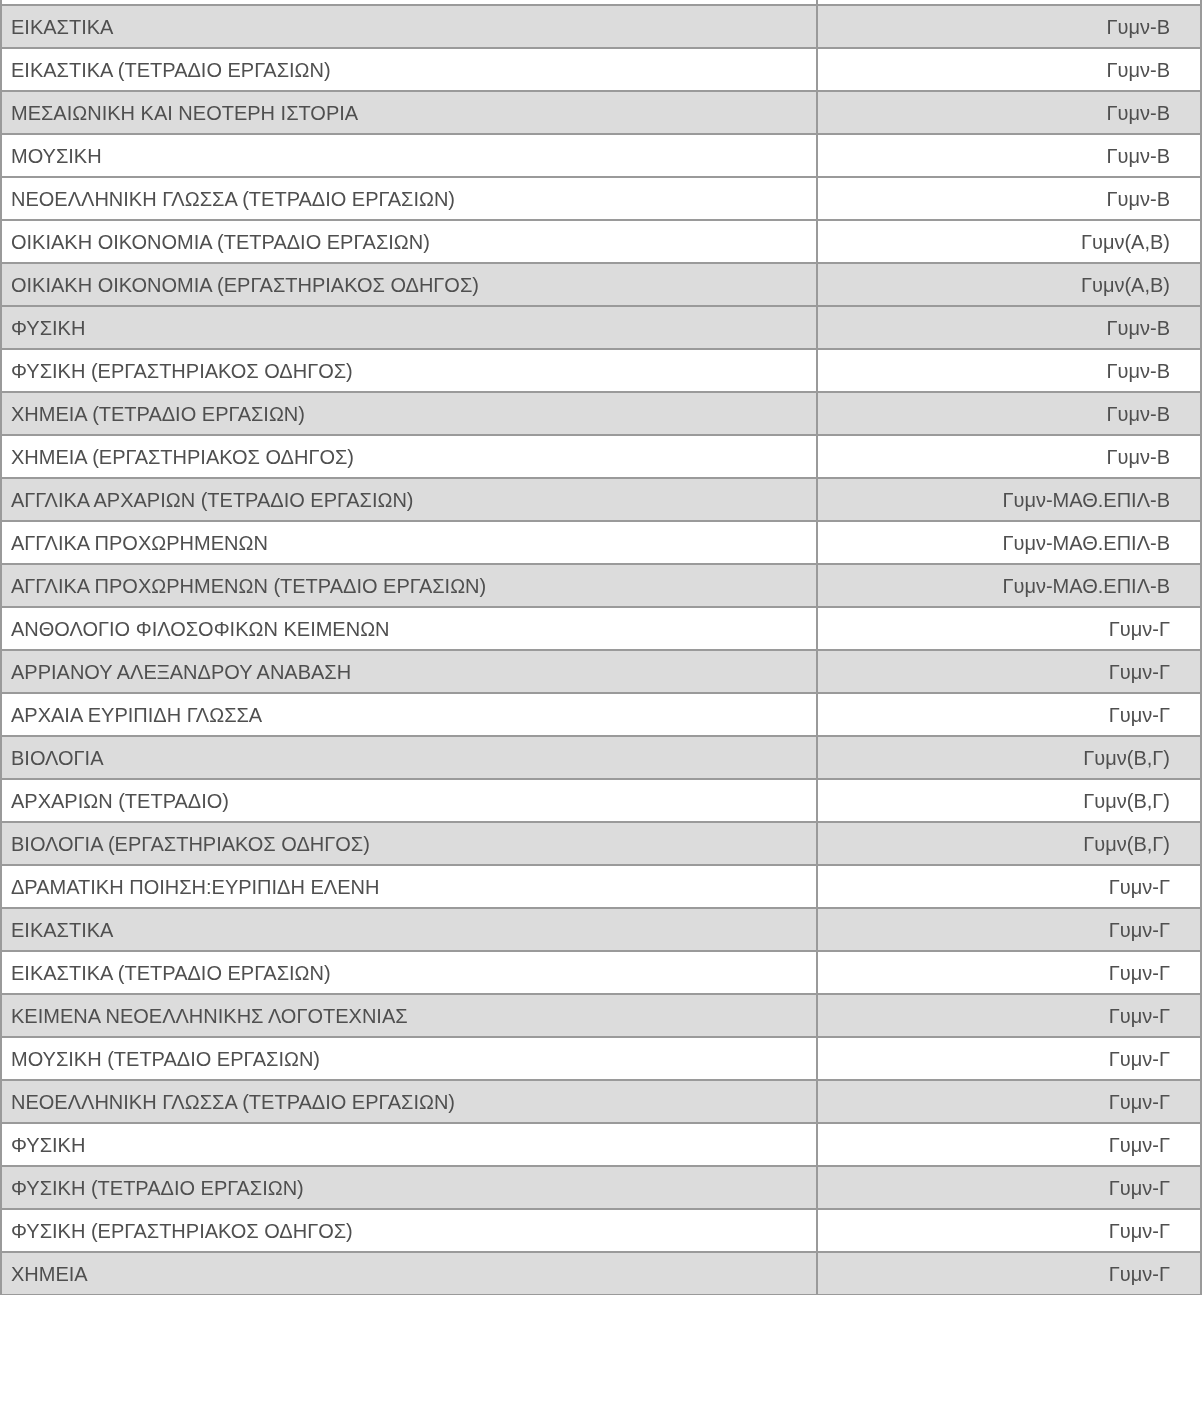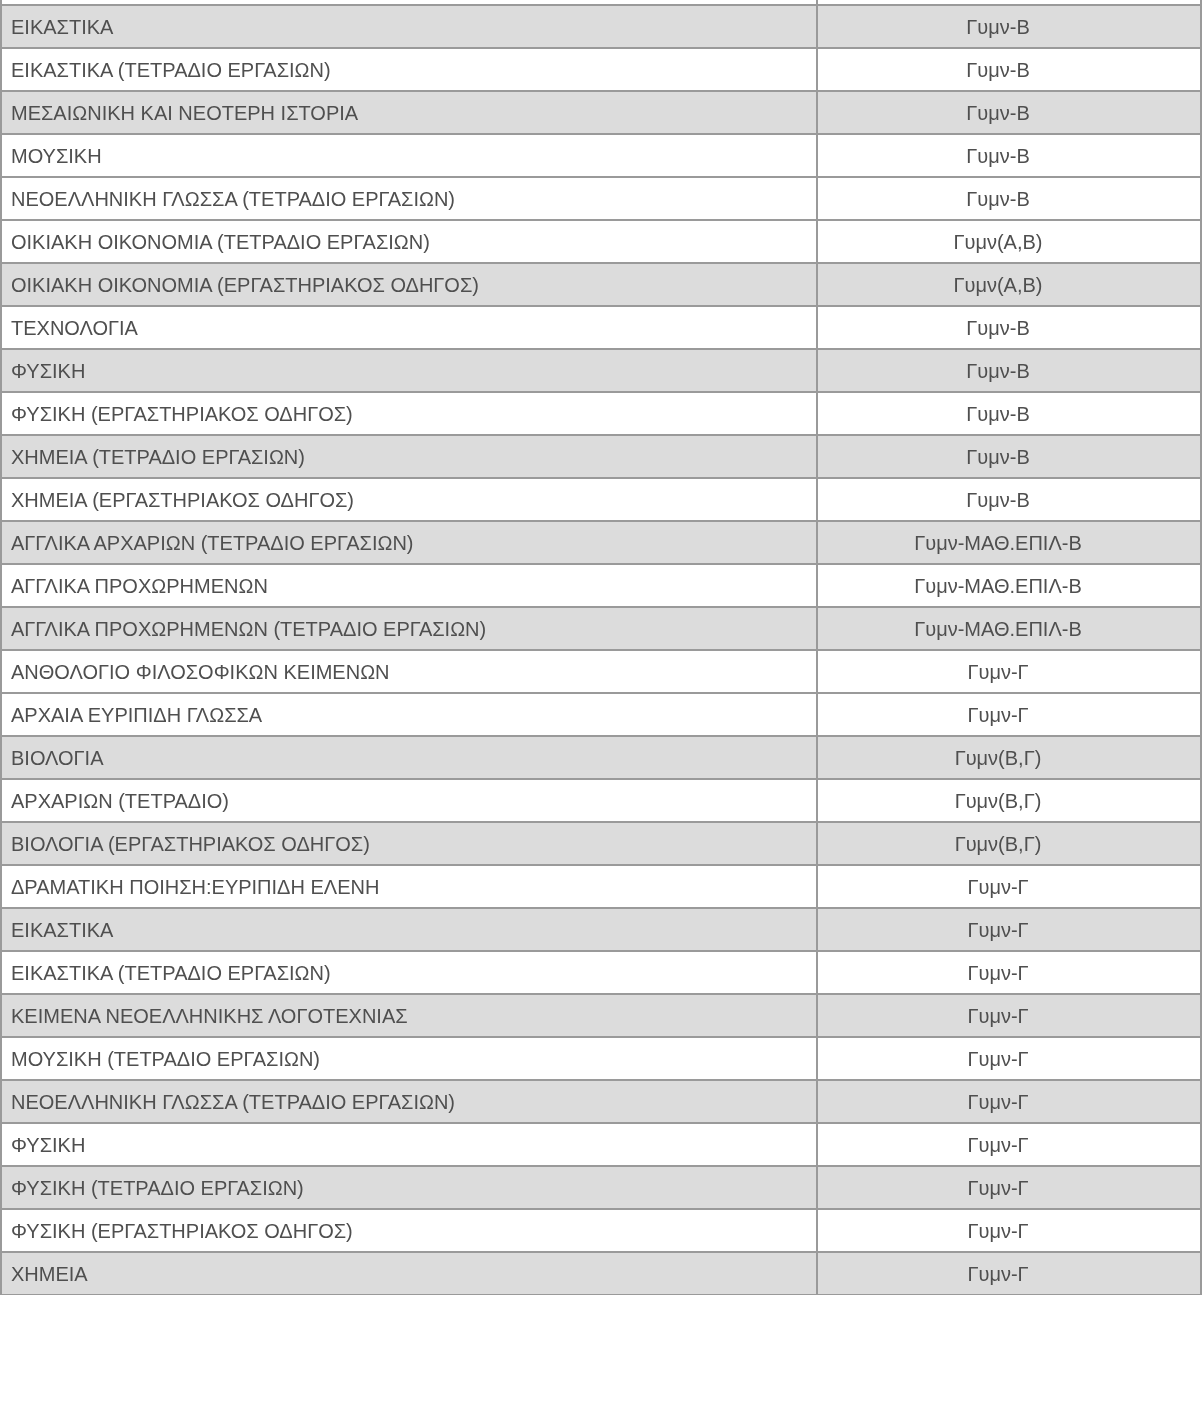--- a/index.html
+++ b/index.html
@@ -21,21 +21,21 @@
     height: 41px;
     border: 2px solid var(--border-color, #9a9a9a);
     color: var(--text-color, #4f4f4f);
     font-size: 20px;
     line-height: 1;
     white-space: nowrap;
     overflow: hidden;
     vertical-align: middle;
   }
   td.cell-title { text-align: left;  padding: 0 8px 0 9px; }
-  td.cell-grade { text-align: center; padding: 0 30px 0 8px; }
+  td.cell-grade { text-align: right; padding: 0 30px 0 8px; }
   tr.row-odd  td { background: var(--row-alt-bg, #dcdcdc); }
   tr.row-even td { background: var(--row-bg, #ffffff); }
 </style>
 </head>
 <body>
 
 <div class="viewport">
   <table class="books">
     <colgroup>
       <col style="width:816px">
@@ -67,24 +67,20 @@
           <td class="cell-grade">Γυμν-Β</td>
         </tr>
         <tr class="row-even">
           <td class="cell-title">ΟΙΚΙΑΚΗ ΟΙΚΟΝΟΜΙΑ (ΤΕΤΡΑΔΙΟ ΕΡΓΑΣΙΩΝ)</td>
           <td class="cell-grade">Γυμν(Α,Β)</td>
         </tr>
         <tr class="row-odd">
           <td class="cell-title">ΟΙΚΙΑΚΗ ΟΙΚΟΝΟΜΙΑ (ΕΡΓΑΣΤΗΡΙΑΚΟΣ ΟΔΗΓΟΣ)</td>
           <td class="cell-grade">Γυμν(Α,Β)</td>
         </tr>
-        <tr class="row-even">
-          <td class="cell-title">ΤΕΧΝΟΛΟΓΙΑ</td>
-          <td class="cell-grade">Γυμν-Β</td>
-        </tr>
         <tr class="row-odd">
           <td class="cell-title">ΦΥΣΙΚΗ</td>
           <td class="cell-grade">Γυμν-Β</td>
         </tr>
         <tr class="row-even">
           <td class="cell-title">ΦΥΣΙΚΗ (ΕΡΓΑΣΤΗΡΙΑΚΟΣ ΟΔΗΓΟΣ)</td>
           <td class="cell-grade">Γυμν-Β</td>
         </tr>
         <tr class="row-odd">
           <td class="cell-title">ΧΗΜΕΙΑ (ΤΕΤΡΑΔΙΟ ΕΡΓΑΣΙΩΝ)</td>
@@ -101,20 +97,24 @@
         <tr class="row-even">
           <td class="cell-title">ΑΓΓΛΙΚΑ ΠΡΟΧΩΡΗΜΕΝΩΝ</td>
           <td class="cell-grade">Γυμν-ΜΑΘ.ΕΠΙΛ-Β</td>
         </tr>
         <tr class="row-odd">
           <td class="cell-title">ΑΓΓΛΙΚΑ ΠΡΟΧΩΡΗΜΕΝΩΝ (ΤΕΤΡΑΔΙΟ ΕΡΓΑΣΙΩΝ)</td>
           <td class="cell-grade">Γυμν-ΜΑΘ.ΕΠΙΛ-Β</td>
         </tr>
         <tr class="row-even">
           <td class="cell-title">ΑΝΘΟΛΟΓΙΟ ΦΙΛΟΣΟΦΙΚΩΝ ΚΕΙΜΕΝΩΝ</td>
+          <td class="cell-grade">Γυμν-Γ</td>
+        </tr>
+        <tr class="row-odd">
+          <td class="cell-title">ΑΡΡΙΑΝΟΥ ΑΛΕΞΑΝΔΡΟΥ ΑΝΑΒΑΣΗ</td>
           <td class="cell-grade">Γυμν-Γ</td>
         </tr>
         <tr class="row-even">
           <td class="cell-title">ΑΡΧΑΙΑ ΕΥΡΙΠΙΔΗ ΓΛΩΣΣΑ</td>
           <td class="cell-grade">Γυμν-Γ</td>
         </tr>
         <tr class="row-odd">
           <td class="cell-title">ΒΙΟΛΟΓΙΑ</td>
           <td class="cell-grade">Γυμν(Β,Γ)</td>
         </tr>

